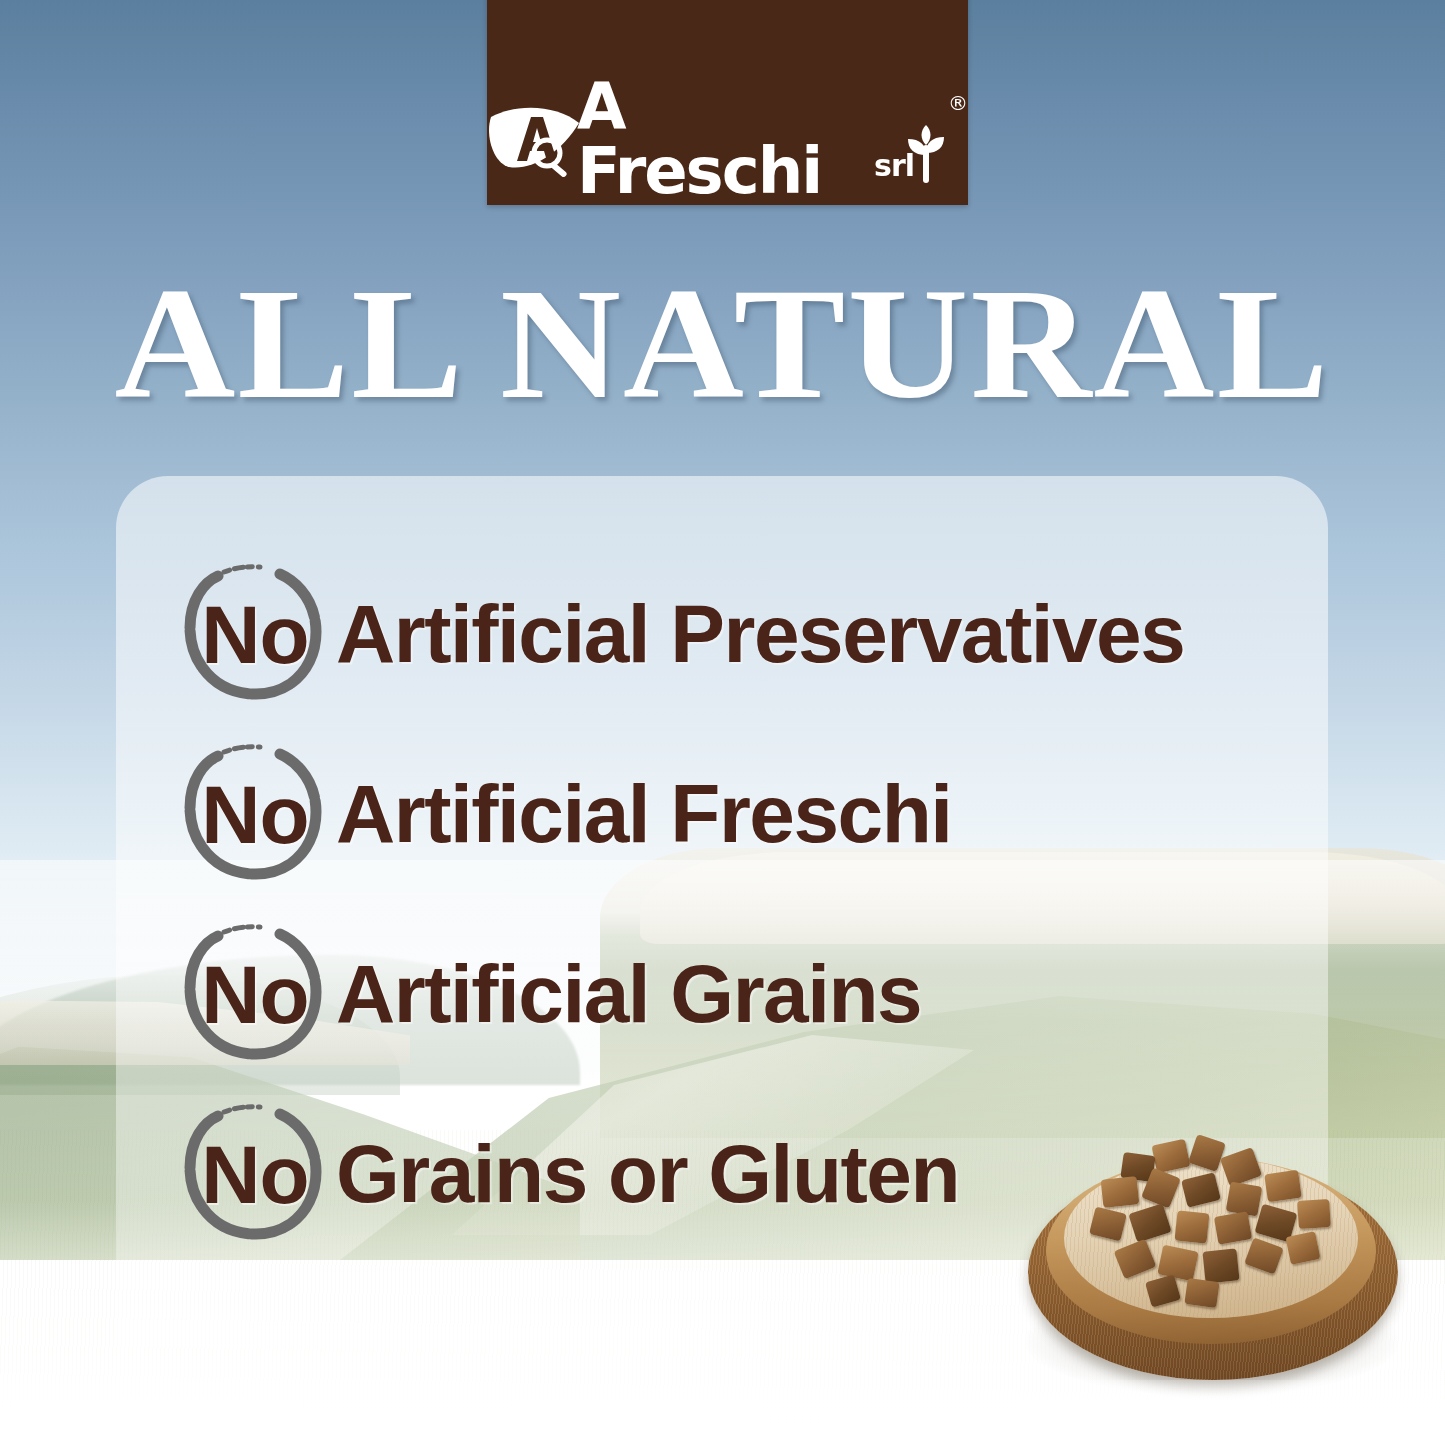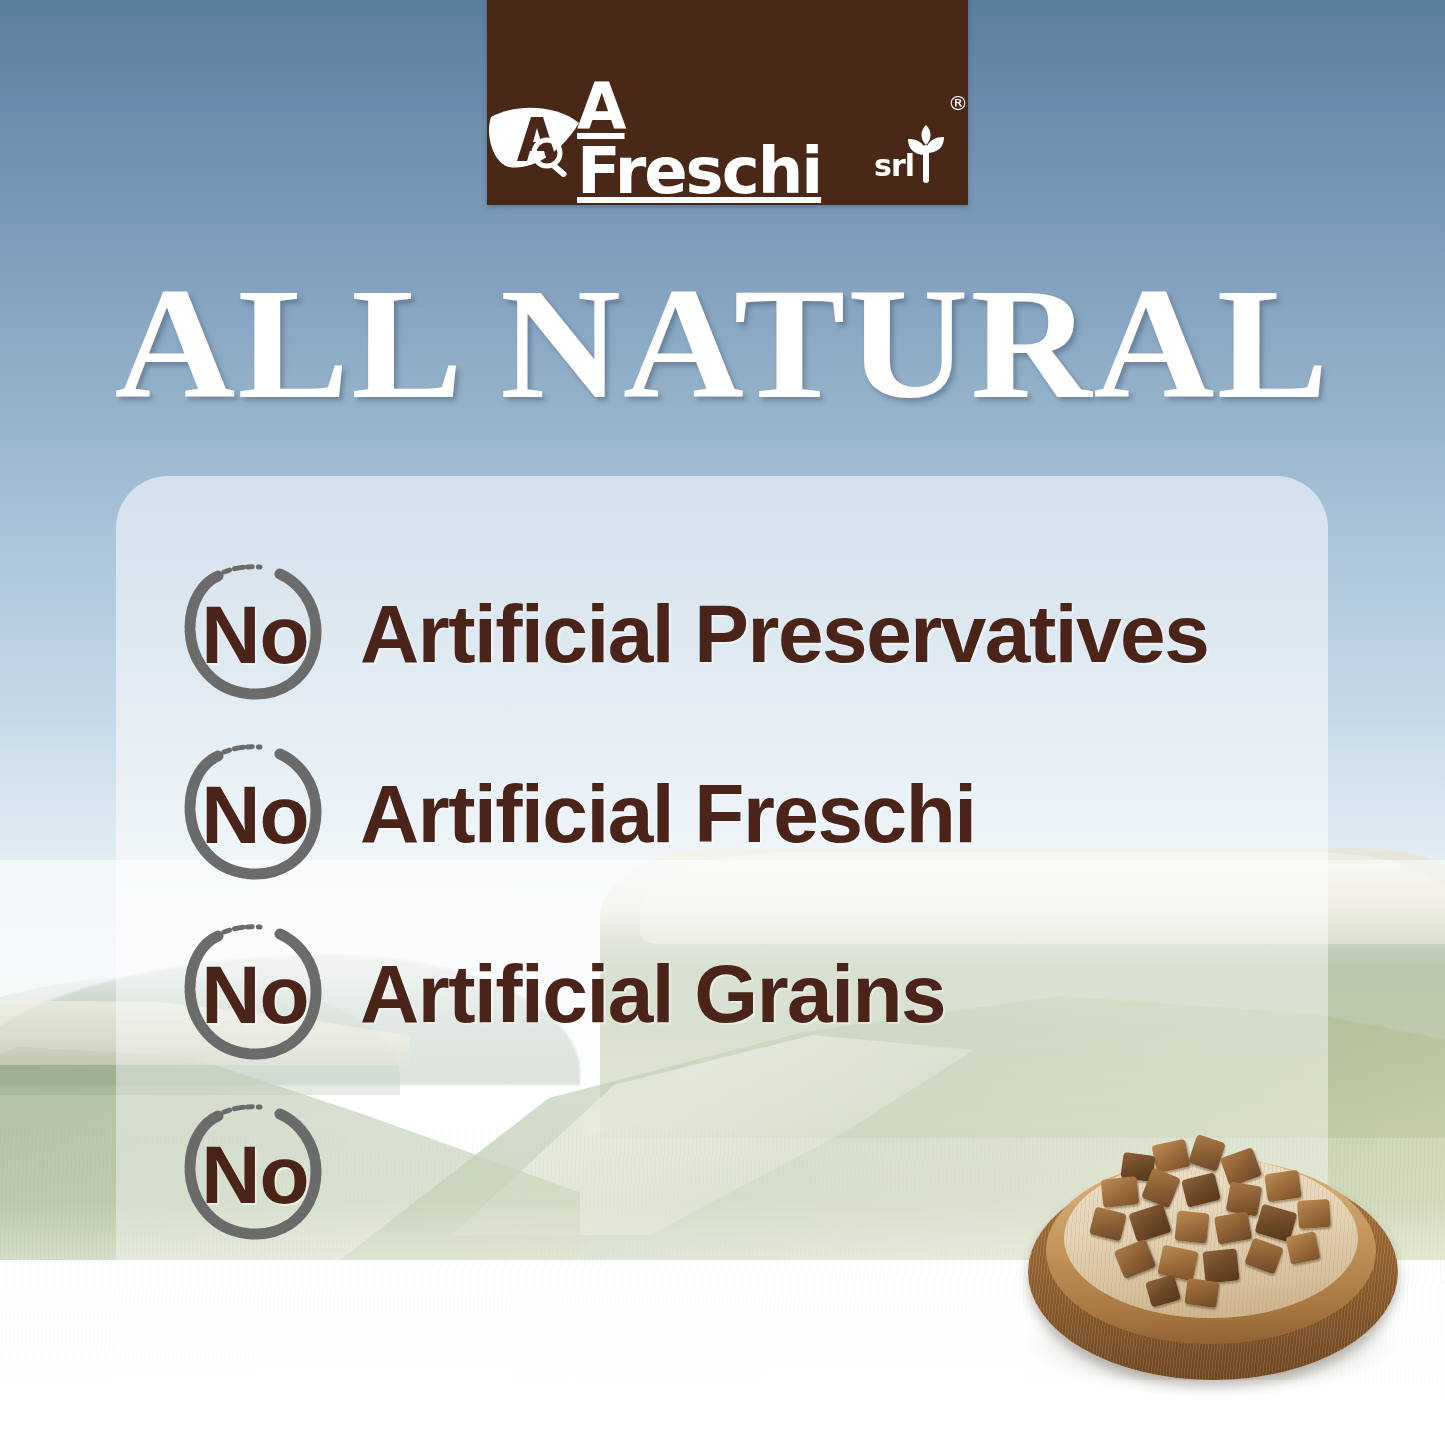--- a/index.html
+++ b/index.html
@@ -144,21 +144,20 @@
     display:flex;align-items:flex-end;justify-content:center;
     padding-bottom:18px;box-sizing:border-box;
   }
   .logo-inner{position:relative;display:flex;align-items:center;height:92px;}
   .logo-mark{position:relative;width:100px;height:88px;margin-right:-6px;}
   .logo-word{
     font-family:"DejaVu Sans", sans-serif;
     font-weight:bold;font-size:64px;color:#ffffff;
     letter-spacing:-2px;line-height:1;margin-left:-4px;
     transform:translateY(-2px);
-    text-decoration:underline;
   }
   .logo-srl{
     font-family:"DejaVu Sans", sans-serif;
     font-weight:bold;font-size:30px;color:#ffffff;
     letter-spacing:-1px;align-self:flex-end;margin-bottom:4px;margin-left:-4px;
   }
   .logo-sprout{position:relative;width:40px;height:60px;align-self:flex-end;margin-left:-8px;margin-bottom:2px;}
   .logo-reg{
     font-family:"DejaVu Sans", sans-serif;
     font-size:20px;color:#ffffff;align-self:flex-start;margin-left:2px;margin-top:-4px;
@@ -185,21 +184,21 @@
       rgba(255,255,255,.55) 0%,
       rgba(255,255,255,.50) 35%,
       rgba(255,255,255,.42) 62%,
       rgba(255,255,255,.34) 82%,
       rgba(255,255,255,.26) 100%);
   }
 
   
   .claims{position:absolute;left:176px;top:554px;width:1260px;}
   .claim{position:relative;height:180px;}
-  .claim-row{position:absolute;left:0;top:0;display:flex;align-items:center;height:160px;gap:24px;}
+  .claim-row{position:absolute;left:0;top:0;display:flex;align-items:center;height:160px;}
   .no-badge{
     position:relative;width:152px;height:152px;flex:0 0 152px;
     display:flex;align-items:center;justify-content:center;
   }
   .no-badge svg{position:absolute;left:0;top:0;width:152px;height:152px;}
   .no-text{
     position:relative;z-index:2;
     font-family:"Liberation Sans", sans-serif;
     font-weight:bold;font-size:82px;line-height:1;
     color:#4a2418;
@@ -365,20 +364,21 @@
 
     <div class="claim">
       <div class="claim-row">
         <span class="no-badge">
           <svg viewBox="0 0 152 152" aria-hidden="true">
             <path d="M42 18 C28 24, 14 42, 14 70 C14 104, 38 134, 76 136 C114 138, 140 110, 140 74 C140 44, 122 24, 104 16" fill="none" stroke="#6b6b6b" stroke-width="11" stroke-linecap="round" stroke-dasharray="62 3 38 2 54 3 40 2 70 4"></path>
             <path d="M48 14 C58 10, 70 8, 84 9" fill="none" stroke="#6b6b6b" stroke-width="5" stroke-linecap="round" stroke-dasharray="6 5 9 4 5 6"></path>
           </svg>
           <span class="no-text">No</span>
         </span>
+        <span class="claim-text">Grains or Gluten</span>
       </div>
     </div>
 
   </div>
 
   <div class="plate-wrap">
     <div class="plate-shadow"></div>
     <div class="plate-outer"></div>
     <div class="plate-mid"></div>
     <div class="plate-inner"></div>

